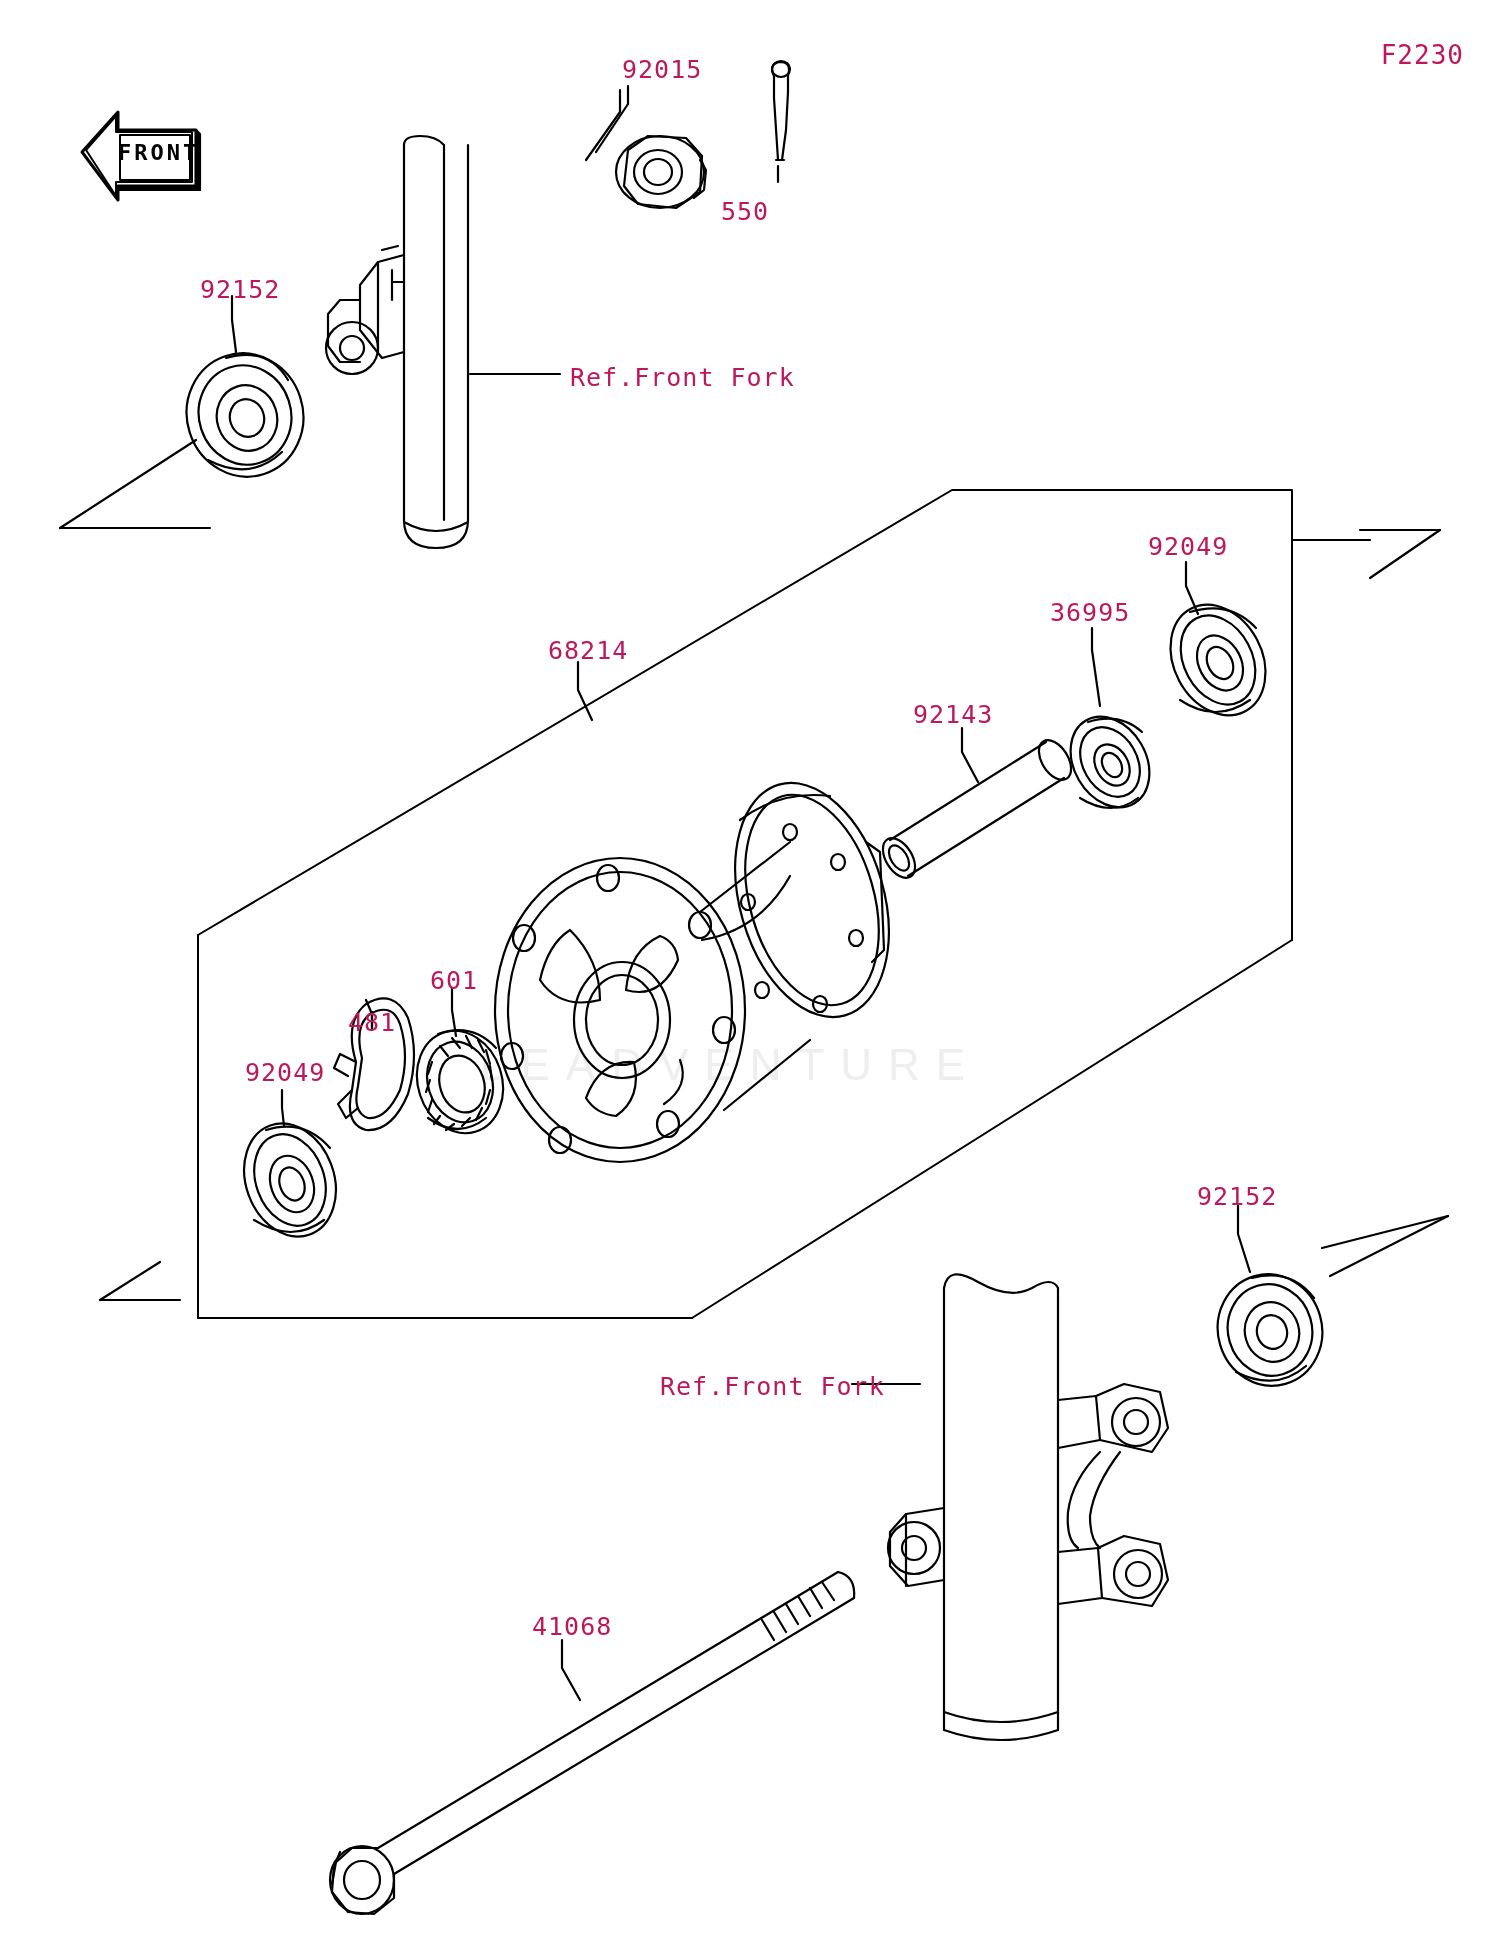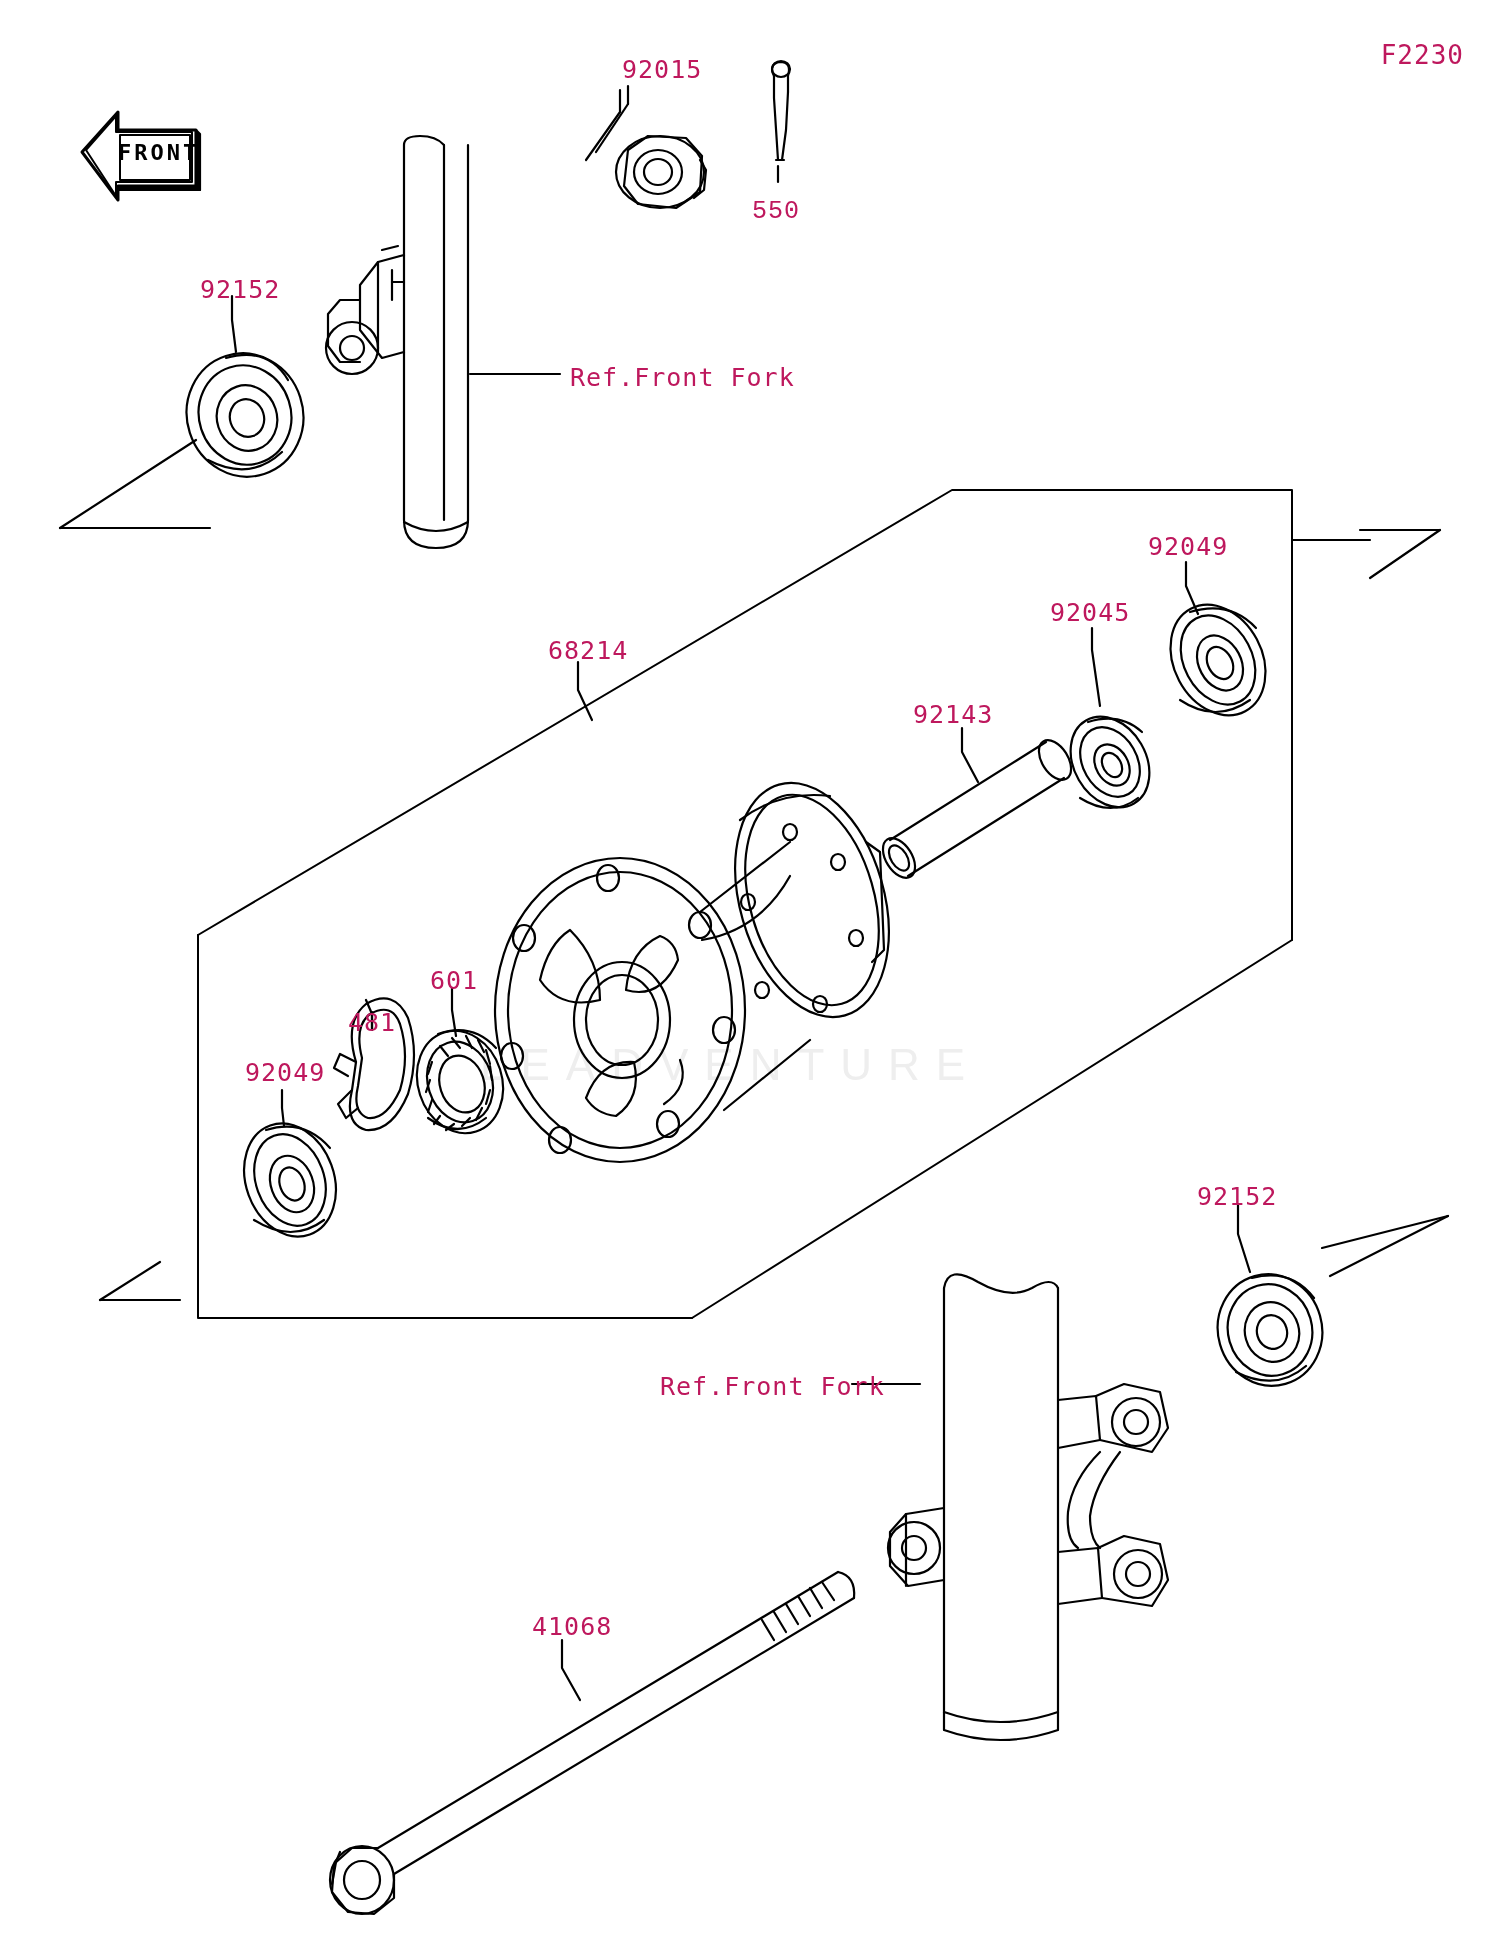--- a/index.html
+++ b/index.html
@@ -293,25 +293,25 @@
         <ellipse cx="362" cy="1880" rx="18" ry="19"></ellipse>
         <path d="M340,1852 L336,1862 L332,1884"></path>
       </g>
       <path d="M562,1640 L562,1668 L580,1700"></path>
 
     </g>
   </svg>
 
 
   <div class="lbl" style="left:622px; top:55px;">92015</div>
-  <div class="lbl" style="left:752px; top:197px;font-family:Liberation Mono, monospace;">550</div>
+  <div class="lbl" style="left:721px; top:197px;">550</div>
   <div class="lbl" style="left:200px; top:275px;">92152</div>
   <div class="lbl" style="left:570px; top:363px;">Ref.Front Fork</div>
   <div class="lbl" style="left:1148px; top:532px;">92049</div>
-  <div class="lbl" style="left:1050px; top:598px;">92045</div>
+  <div class="lbl" style="left:1050px; top:598px;">36995</div>
   <div class="lbl" style="left:548px; top:636px;">68214</div>
   <div class="lbl" style="left:913px; top:700px;">92143</div>
   <div class="lbl" style="left:430px; top:966px;">601</div>
   <div class="lbl" style="left:348px; top:1008px;">481</div>
   <div class="lbl" style="left:245px; top:1058px;">92049</div>
   <div class="lbl" style="left:1197px; top:1182px;">92152</div>
   <div class="lbl" style="left:660px; top:1372px;">Ref.Front Fork</div>
   <div class="lbl" style="left:532px; top:1612px;">41068</div>
 
   <div style="position:absolute; left:118px; top:140px; width:78px; text-align:right;

